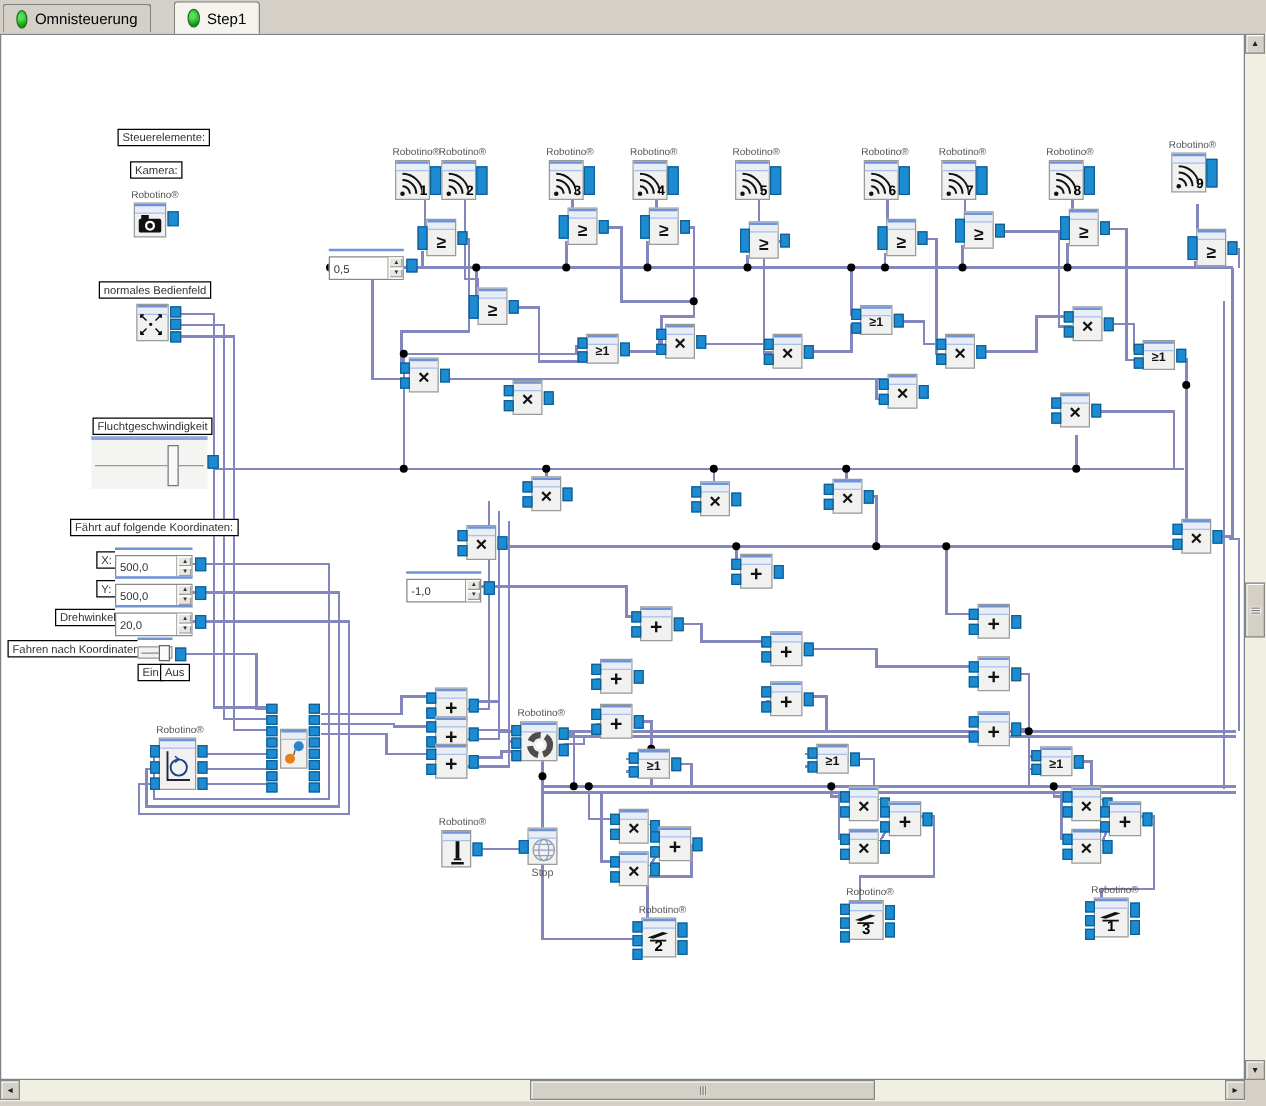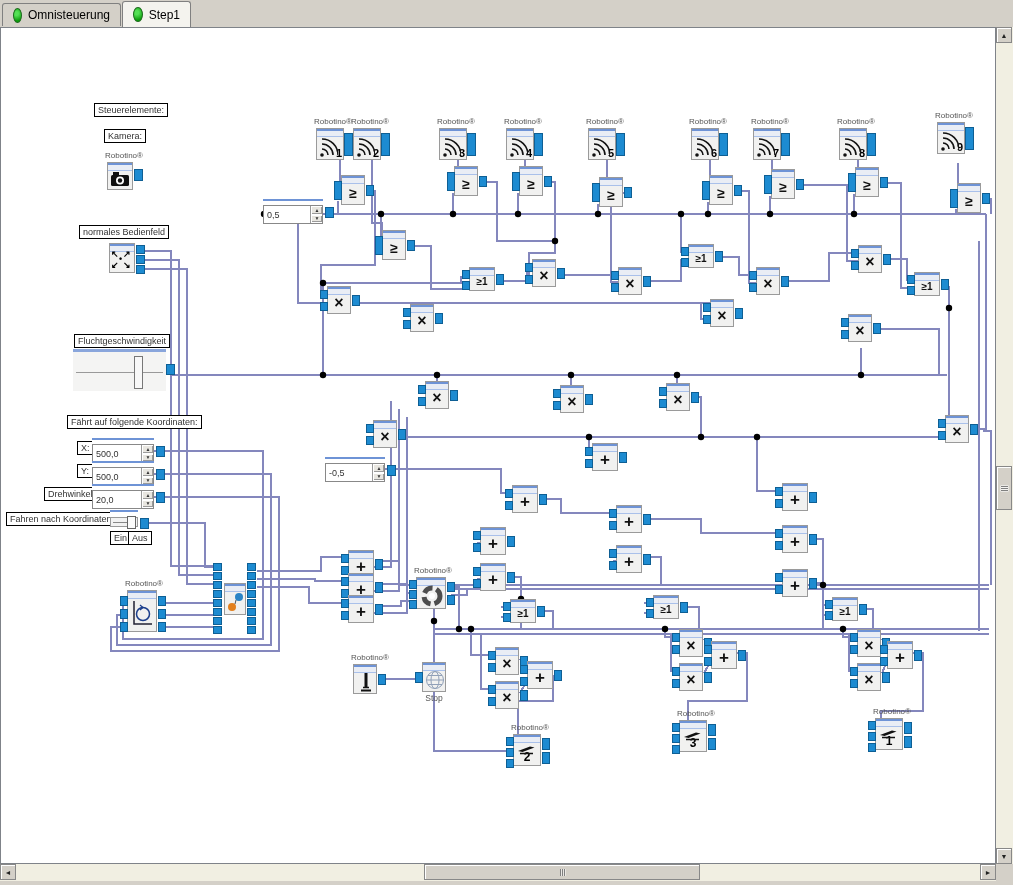--- a/index.html
+++ b/index.html
@@ -60,21 +60,21 @@
   .corner{position:absolute;left:996px;top:864px;width:17px;height:21px;background:#d4d0c8;}
 </style>
 </head>
 <body>
 
 <div class="tabbar">
   <div class="tab" style="left:2px;width:119px;">
     <span class="dot"></span>
     <span>Omnisteuerung</span>
   </div>
-  <div class="tab active" style="left:122px;width:69px;">
+  <div class="tab active" style="left:139px;width:69px;">
     <span class="dot"></span>
     <span>Step1</span>
   </div>
 </div>
 
 <div class="canvas" id="cv">
 <svg width="996" height="837" id="wiresvg">
       <polyline points="339,125 339,153" fill="none" stroke="#8487bd" stroke-width="2" shape-rendering="crispEdges"></polyline>
       <polyline points="371,125 371,195 381,195 381,209" fill="none" stroke="#8487bd" stroke-width="2" shape-rendering="crispEdges"></polyline>
       <polyline points="457,125 457,145" fill="none" stroke="#8487bd" stroke-width="2" shape-rendering="crispEdges"></polyline>
@@ -223,21 +223,21 @@
       <circle cx="520" cy="571" r="3.2" fill="#000"></circle>
       <circle cx="470" cy="601" r="3.2" fill="#000"></circle>
       <circle cx="664" cy="601" r="3.2" fill="#000"></circle>
       <circle cx="842" cy="601" r="3.2" fill="#000"></circle>
       <circle cx="822" cy="557" r="3.2" fill="#000"></circle>
     </svg>
     <div class="lbl" style="left: 93px; top: 75px;">Steuerelemente:</div>
     <div class="lbl" style="left: 103px; top: 101px;">Kamera:</div>
     <div class="lbl" style="left: 78px; top: 197px;">normales Bedienfeld</div>
     <div class="lbl" style="left: 73px; top: 306px;">Fluchtgeschwindigkeit</div>
-    <div class="lbl" style="left: 66px; top: 387px;">Fährt auf folgende Koordinaten:</div>
+    <div class="lbl" style="left: 55px; top: 387px;">Fährt auf folgende Koordinaten:</div>
     <div class="lbl" style="left: 76px; top: 413px;">X:</div>
     <div class="lbl" style="left: 76px; top: 436px;">Y:</div>
     <div class="lbl" style="left: 43px; top: 459px;">Drehwinkel:</div>
     <div class="lbl" style="left: 5px; top: 484px;">Fahren nach Koordinaten?</div>
     <div class="lbl" style="left: 109px; top: 503px;">Ein</div>
     <div class="lbl" style="left: 127px; top: 503px;">Aus</div>
     <div class="blk" style="left: 315px; top: 100px; width: 28px; height: 32px;">
       <div class="stripe"></div>
       <div class="brand">Robotino®</div>
       <div class="ico" style="left: 1px; top: 6px;"><svg width="20" height="24">
@@ -383,21 +383,21 @@
         <div class="spinbtns">
           <div>▲</div>
           <div>▼</div>
         </div>
       </div>
       <div class="port" style="left: 62px; top: 8px; width: 9px; height: 11px;"></div>
     </div>
     <div style="position: absolute; left: 324px; top: 429px; width: 60px; height: 26px;">
       <div class="cstripe" style="left: 0px; top: 0px; width: 60px;"></div>
       <div class="field" style="left: 0px; top: 6px; width: 60px; height: 19px;">
-        <div class="fval">-0,5</div>
+        <div class="fval">-1,0</div>
         <div class="spinbtns">
           <div>▲</div>
           <div>▼</div>
         </div>
       </div>
       <div class="port" style="left: 62px; top: 8px; width: 9px; height: 11px;"></div>
     </div>
     <div style="position: absolute; left: 91px; top: 410px; width: 62px; height: 26px;">
       <div class="cstripe" style="left: 0px; top: 0px; width: 62px;"></div>
       <div class="field" style="left: 0px; top: 6px; width: 62px; height: 19px;">

